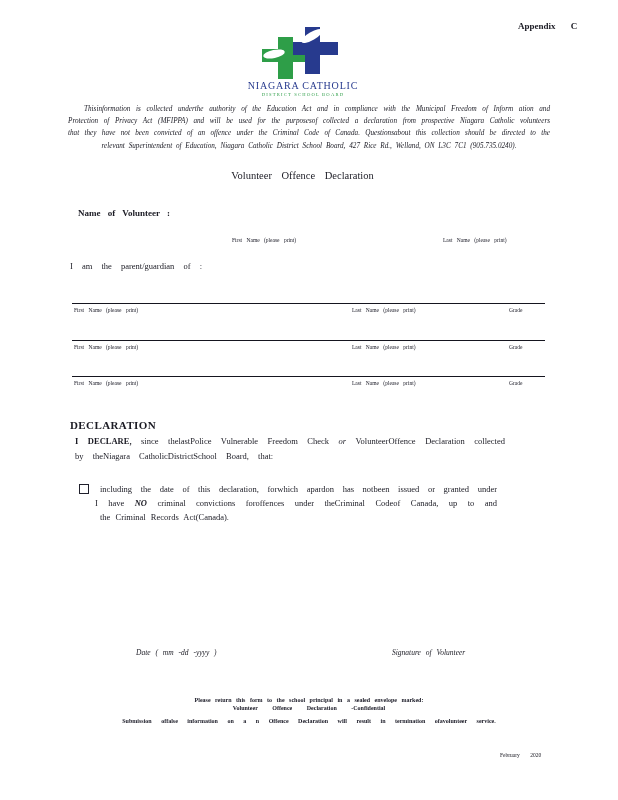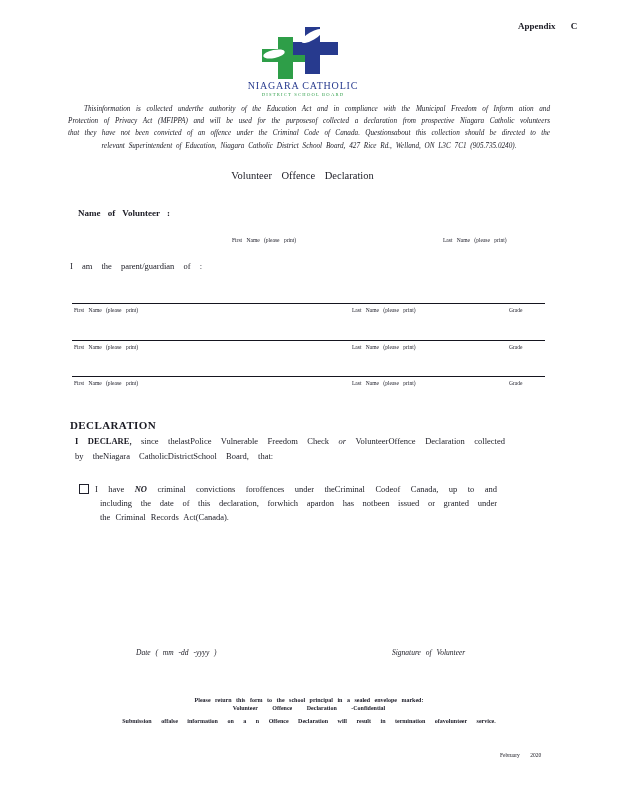--- a/index.html
+++ b/index.html
@@ -132,26 +132,26 @@
       <span>since thelastPolice Vulnerable Freedom Check</span>
       <i>or</i>
       <span>VolunteerOffence Declaration collected</span>
     </div>
     <div class="declare-l2">by theNiagara CatholicDistrictSchool Board, that:</div>
   </div>
 
   <div class="cb-block">
     <span class="checkbox"></span>
     <div class="cb-text">
+      <div class="cb-just cb-indent">including the date of this declaration, forwhich apardon has notbeen issued or granted under</div>
       <div class="cb-just">
         <span>I have</span>
         <b><i>NO</i></b>
         <span>criminal convictions foroffences under theCriminal Codeof Canada, up to and</span>
       </div>
-      <div class="cb-just cb-indent">including the date of this declaration, forwhich apardon has notbeen issued or granted under</div>
       <div class="cb-indent cb-last">the Criminal Records Act(Canada).</div>
     </div>
   </div>
 
   <div class="date-label">Date ( mm -dd -yyyy )</div>
   <div class="sig-label">Signature of Volunteer</div>
 
   <div class="footer">
     <div class="footer-l1">Please return this form to the school principal in a sealed envelope marked:</div>
     <div class="footer-l2">Volunteer Offence Declaration -Confidential</div>

